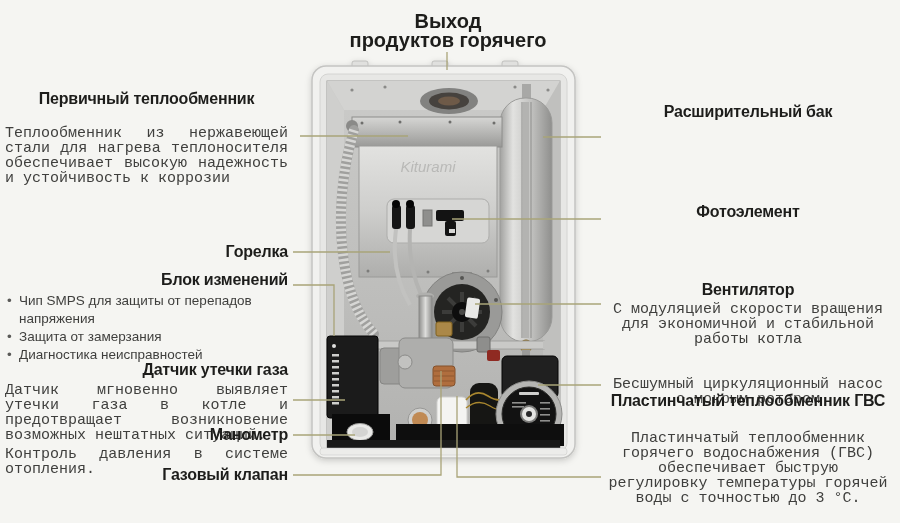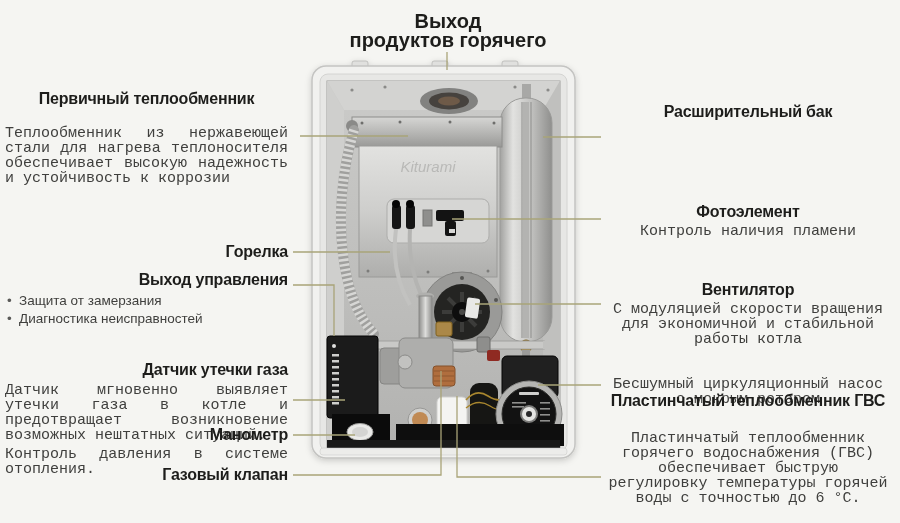--- a/index.html
+++ b/index.html
@@ -30,46 +30,46 @@
   <div class="abs top-label" style="top:12px;">
     <div>Выход</div>
     <div>продуктов горячего</div>
   </div>
 
   <div class="abs title col-left" style="top:90px;text-align:center;">Первичный теплообменник</div>
   <div class="abs desc col-left" style="top:126px;">Теплообменник из нержавеющей стали для нагрева теплоносителя обеспечивает высокую надежность и устойчивость к коррозии</div>
 
   <div class="abs title col-left" style="top:243px;">Горелка</div>
 
-  <div class="abs title col-left" style="top:271px;">Выход управления</div>
+  <div class="abs title col-left" style="top:271px;">Блок изменений</div>
   <ul class="abs bullets col-left" style="top:292px;">
+    <li>Чип SMPS для защиты от перепадов напряжения</li>
     <li>Защита от замерзания</li>
     <li>Диагностика неисправностей</li>
   </ul>
 
   <div class="abs title col-left" style="top:361px;">Датчик утечки газа</div>
   <div class="abs desc col-left" style="top:383px;">Датчик мгновенно выявляет утечки газа в котле и предотвращает возникновение возможных нештатных ситуаций.</div>
 
   <div class="abs title col-left" style="top:426px;">Манометр</div>
   <div class="abs desc col-left" style="top:447px;">Контроль давления в системе отопления.</div>
 
   <div class="abs title col-left" style="top:466px;">Газовый клапан</div>
 
   <div class="abs title col-right" style="top:103px;">Расширительный бак</div>
 
   <div class="abs title col-right" style="top:203px;">Фотоэлемент</div>
-  <div class="abs desc col-right" style="top:224px;">Контроль наличия пламени</div>
 
   <div class="abs title col-right" style="top:281px;">Вентилятор</div>
   <div class="abs desc col-right" style="top:302px;">С модуляцией скорости вращения для экономичной и стабильной работы котла</div>
 
   <div class="abs desc col-right" style="top:377px;">Бесшумный циркуляционный насос с мокрым ротором</div>
 
   <div class="abs title col-right" style="top:392px;">Пластинчатый теплообменник ГВС</div>
-  <div class="abs desc col-right" style="top:431px;">Пластинчатый теплообменник горячего водоснабжения (ГВС) обеспечивает быструю регулировку температуры горячей воды с точностью до 6 °С.</div>
+  <div class="abs desc col-right" style="top:431px;">Пластинчатый теплообменник горячего водоснабжения (ГВС) обеспечивает быструю регулировку температуры горячей воды с точностью до 3 °С.</div>
 
   <svg width="900" height="523" viewBox="0 0 900 523">
     <defs>
       <linearGradient id="gInt" x1="0" y1="0" x2="0" y2="1">
         <stop offset="0" stop-color="#cbcbc9"></stop>
           <stop offset="0.6" stop-color="#bdbdbb"></stop>
           <stop offset="1" stop-color="#b2b2b0"></stop>
       </linearGradient>
       <linearGradient id="gSteel" x1="0" y1="0" x2="0" y2="1">
         <stop offset="0" stop-color="#e2e2e0"></stop>

